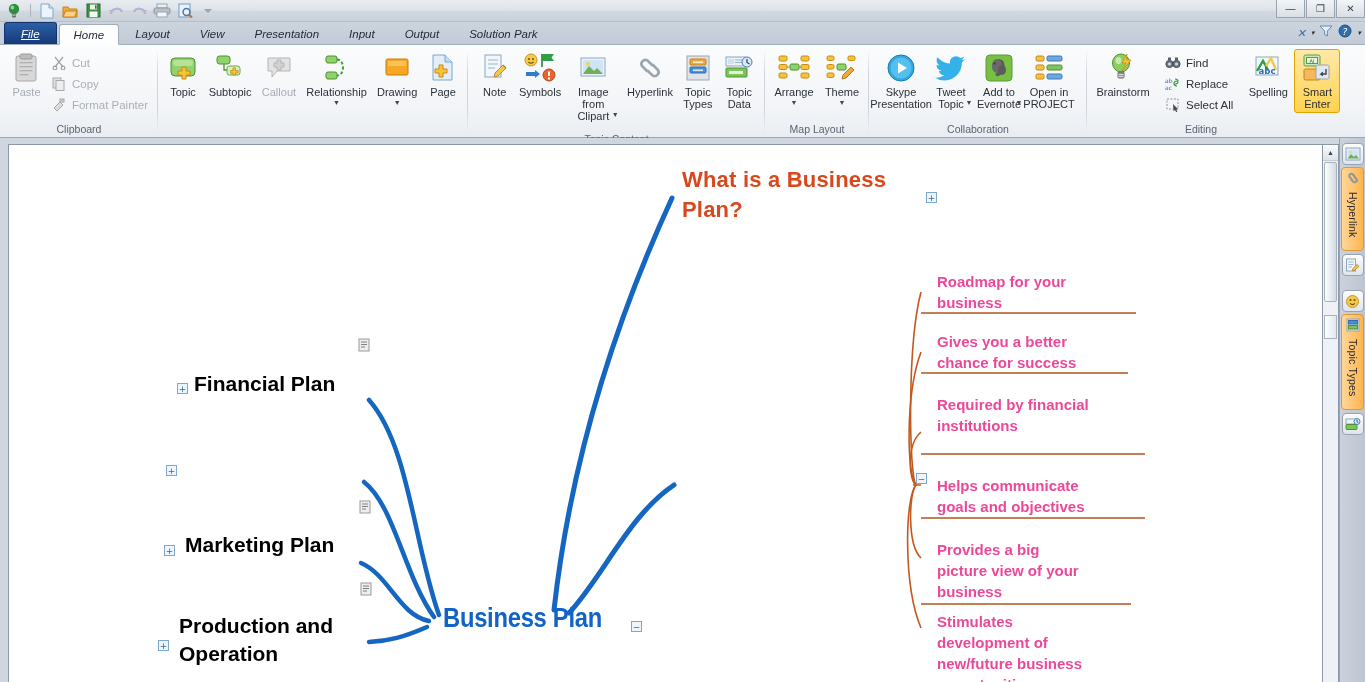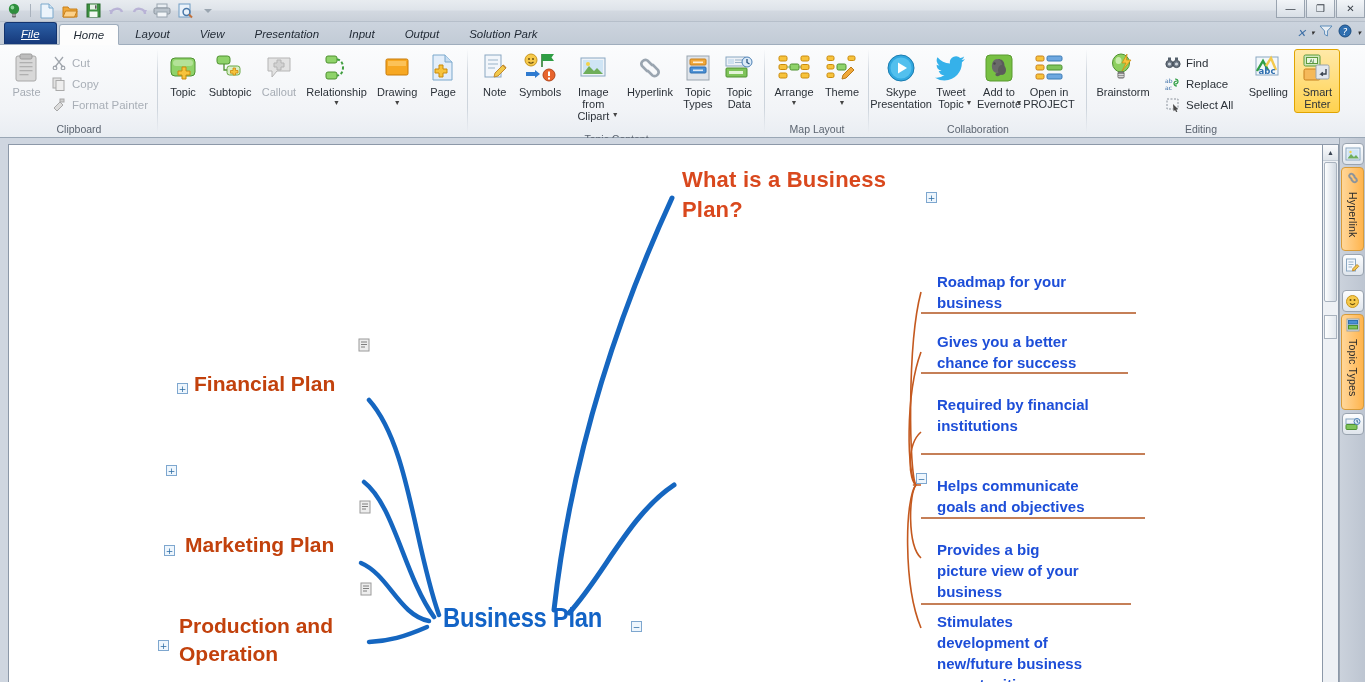--- a/index.html
+++ b/index.html
@@ -154,24 +154,24 @@
     letter-spacing:.2px;
   }
 
   
   .node{ position:absolute; white-space:pre-line; }
   .topic-r{
     color:#d9481d; font-size:22px; font-weight:bold; line-height:30px;
     letter-spacing:.2px;
   }
   .topic-l{
-    color:#c2410c; font-size:21px; font-weight:bold; line-height:28px;
+    color:#000000; font-size:21px; font-weight:bold; line-height:28px;
   }
   .sub{
-    color:#1d4ed8; font-size:15px; font-weight:bold; line-height:21px;
+    color:#ec4899; font-size:15px; font-weight:bold; line-height:21px;
   }
   .center{
     color:#1263c6; font-size:27px; font-weight:bold; line-height:30px;
     font-stretch:condensed; transform:scaleX(.88); transform-origin:left center;
     letter-spacing:-.3px;
   }
   .plusbox,.minusbox{
     position:absolute; width:11px;height:11px;
     border:1px solid #7ea7cf; background:#eef6fd;
     display:flex;align-items:center;justify-content:center;

